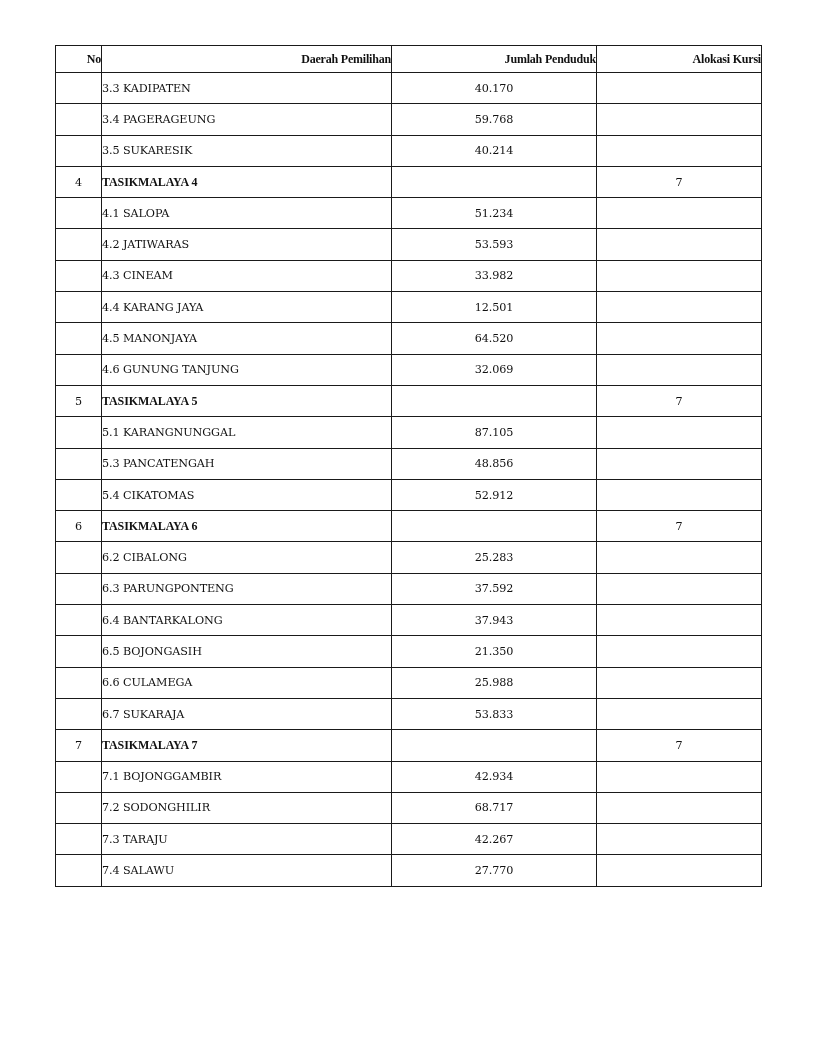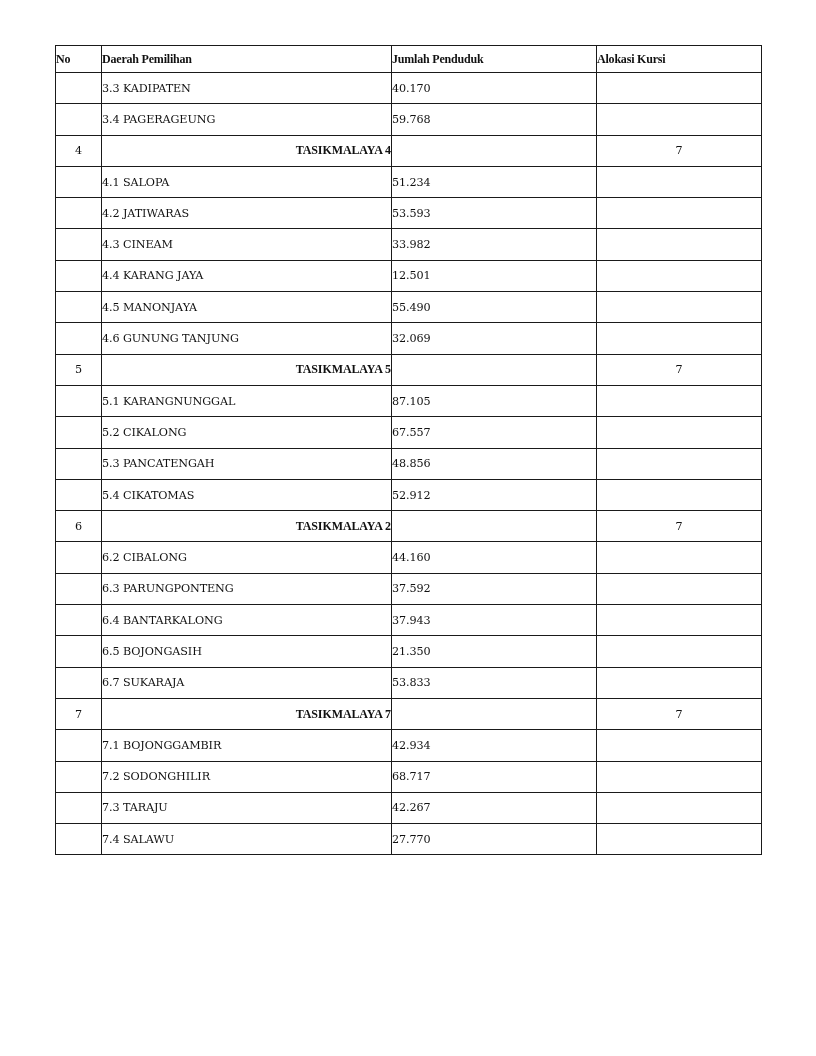--- a/index.html
+++ b/index.html
@@ -18,38 +18,37 @@
   table.dapil col.c-seat { width: 165px; }
   table.dapil th, table.dapil td {
     border: 1.3px solid #1a1a1a;
     padding: 0;
   }
   table.dapil th {
     height: 26px;
     font-family: "Liberation Serif", serif;
     font-weight: bold;
     font-size: 12px;
-    text-align: left;
+    text-align: right;
     letter-spacing: -0.2px;
   }
   table.dapil td {
     height: 30.3px;
     font-family: "DejaVu Serif", serif;
     font-size: 11.2px;
     letter-spacing: -0.1px;
   }
   td.no { text-align: center; }
   td.name { padding-left: 10px; margin-left: 44px; }
-  td.pop { text-align: left; padding-right: 10px; margin-top: 24px; }
+  td.pop { text-align: center; padding-right: 10px; margin-top: 24px; }
   td.seat { text-align: center; }
   tr.group td.name {
     font-family: "Liberation Serif", serif;
     font-weight: bold;
     font-size: 12px;
-    text-align: right;
   }
 </style>
 </head>
 <body>
 
 <table class="dapil">
   <colgroup>
     <col class="c-no">
       <col class="c-name">
       <col class="c-pop">
@@ -69,20 +68,26 @@
     <td class="name">3.3 KADIPATEN</td>
     <td class="pop">40.170</td>
     <td class="seat"></td>
   </tr>
       <tr>
     <td class="no"></td>
     <td class="name">3.4 PAGERAGEUNG</td>
     <td class="pop">59.768</td>
     <td class="seat"></td>
   </tr>
+      <tr>
+    <td class="no"></td>
+    <td class="name">3.5 SUKARESIK</td>
+    <td class="pop">40.214</td>
+    <td class="seat"></td>
+  </tr>
       <tr class="group">
     <td class="no">4</td>
     <td class="name">TASIKMALAYA 4</td>
     <td class="pop"></td>
     <td class="seat">7</td>
   </tr>
       <tr>
     <td class="no"></td>
     <td class="name">4.1 SALOPA</td>
     <td class="pop">51.234</td>
@@ -102,21 +107,21 @@
   </tr>
       <tr>
     <td class="no"></td>
     <td class="name">4.4 KARANG JAYA</td>
     <td class="pop">12.501</td>
     <td class="seat"></td>
   </tr>
       <tr>
     <td class="no"></td>
     <td class="name">4.5 MANONJAYA</td>
-    <td class="pop">55.490</td>
+    <td class="pop">64.520</td>
     <td class="seat"></td>
   </tr>
       <tr>
     <td class="no"></td>
     <td class="name">4.6 GUNUNG TANJUNG</td>
     <td class="pop">32.069</td>
     <td class="seat"></td>
   </tr>
       <tr class="group">
     <td class="no">5</td>
@@ -125,64 +130,64 @@
     <td class="seat">7</td>
   </tr>
       <tr>
     <td class="no"></td>
     <td class="name">5.1 KARANGNUNGGAL</td>
     <td class="pop">87.105</td>
     <td class="seat"></td>
   </tr>
       <tr>
     <td class="no"></td>
-    <td class="name">5.2 CIKALONG</td>
-    <td class="pop">67.557</td>
-    <td class="seat"></td>
-  </tr>
-      <tr>
-    <td class="no"></td>
     <td class="name">5.3 PANCATENGAH</td>
     <td class="pop">48.856</td>
     <td class="seat"></td>
   </tr>
       <tr>
     <td class="no"></td>
     <td class="name">5.4 CIKATOMAS</td>
     <td class="pop">52.912</td>
     <td class="seat"></td>
   </tr>
       <tr class="group">
     <td class="no">6</td>
-    <td class="name">TASIKMALAYA 2</td>
+    <td class="name">TASIKMALAYA 6</td>
     <td class="pop"></td>
     <td class="seat">7</td>
   </tr>
       <tr>
     <td class="no"></td>
     <td class="name">6.2 CIBALONG</td>
-    <td class="pop">44.160</td>
+    <td class="pop">25.283</td>
     <td class="seat"></td>
   </tr>
       <tr>
     <td class="no"></td>
     <td class="name">6.3 PARUNGPONTENG</td>
     <td class="pop">37.592</td>
     <td class="seat"></td>
   </tr>
       <tr>
     <td class="no"></td>
     <td class="name">6.4 BANTARKALONG</td>
     <td class="pop">37.943</td>
     <td class="seat"></td>
   </tr>
       <tr>
     <td class="no"></td>
     <td class="name">6.5 BOJONGASIH</td>
     <td class="pop">21.350</td>
+    <td class="seat"></td>
+  </tr>
+      <tr>
+    <td class="no"></td>
+    <td class="name">6.6 CULAMEGA</td>
+    <td class="pop">25.988</td>
     <td class="seat"></td>
   </tr>
       <tr>
     <td class="no"></td>
     <td class="name">6.7 SUKARAJA</td>
     <td class="pop">53.833</td>
     <td class="seat"></td>
   </tr>
       <tr class="group">
     <td class="no">7</td>

